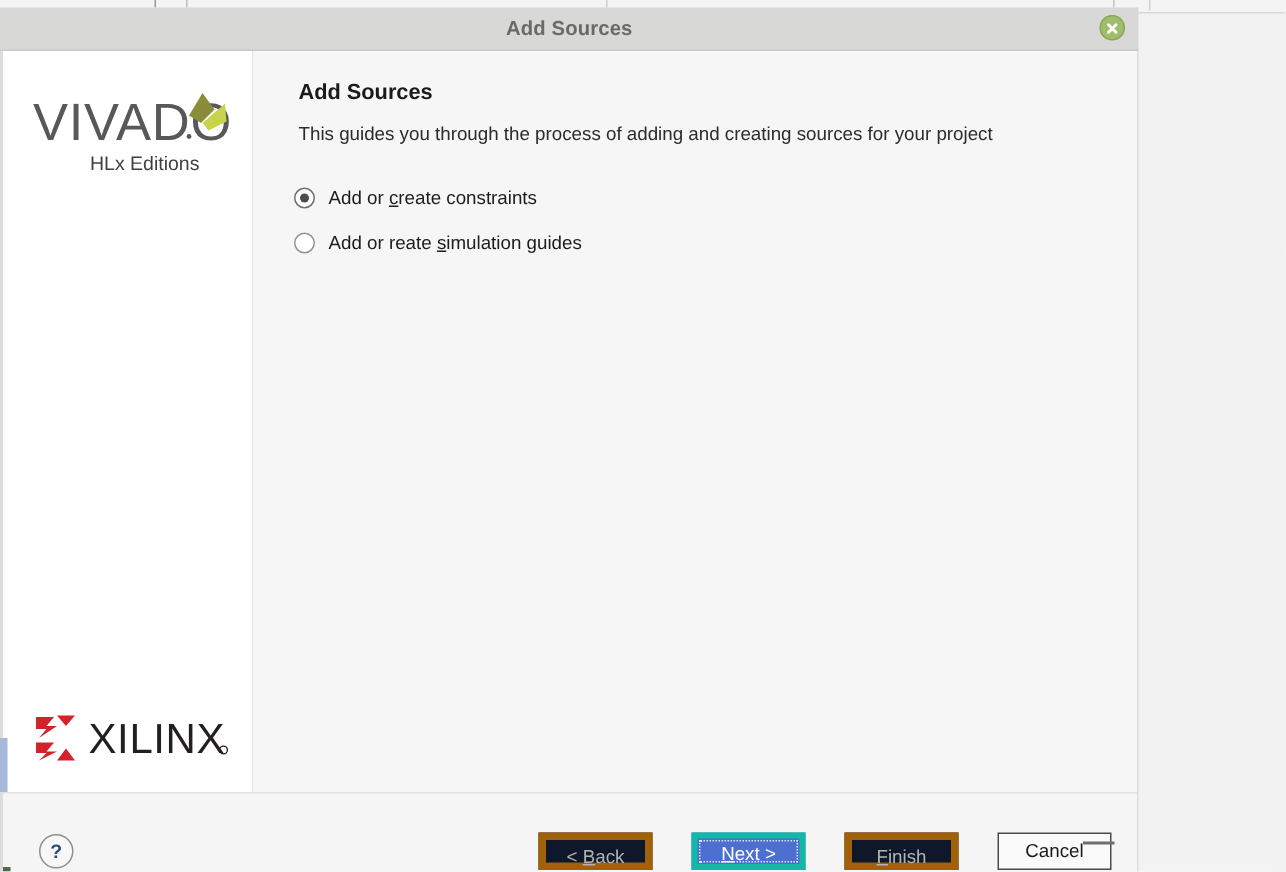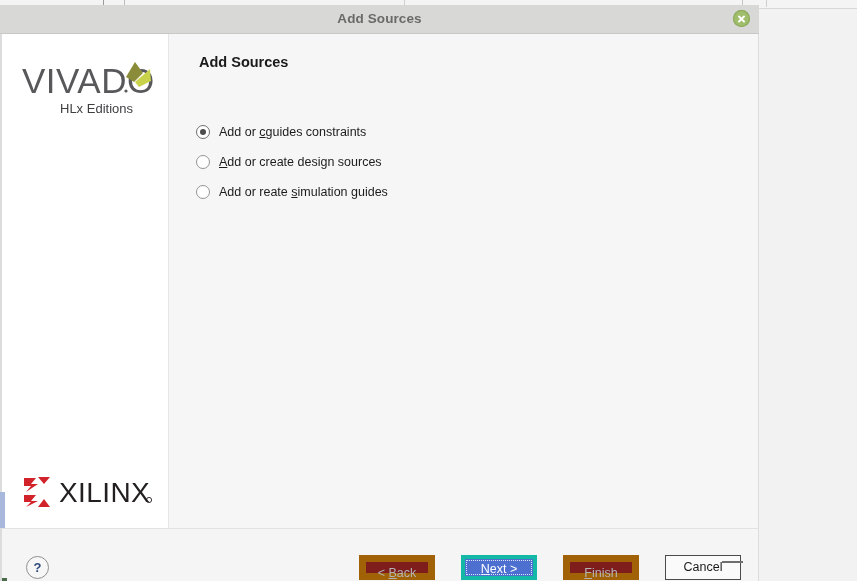--- a/index.html
+++ b/index.html
@@ -209,22 +209,22 @@
     display: flex;
     gap: 26px;
   }
   .wiz-button {
     width: 76px;
     height: 25px;
     font-size: 12.5px;
     line-height: 23px;
     text-align: center;
     box-sizing: border-box;
-    background: #7f1d1d;
-    border: 7px solid #a16207;
+    background: #0f172a;
+    border: 5px solid #a16207;
     color: #b4b4b4;
     cursor: default;
     position: relative;
     white-space: nowrap;
   }
   .wiz-button.enabled {
     border: 1px solid #4b4b4b;
     color: #1a1a1a;
     background: #fafafa;
     cursor: pointer;
@@ -305,32 +305,29 @@
           <path d="M2 20 L14 20 L9 26 L16 26 L4 32 L9 27 L2 27 Z"></path>
           <path d="M16 32 L28 32 L22 24 Z"></path>
         </g>
         <text x="37" y="27" font-size="28" fill="#231f20" font-family="Liberation Sans, sans-serif" letter-spacing="0.4">XILINX</text>
         <circle cx="127" cy="25" r="2.6" fill="none" stroke="#231f20" stroke-width="0.9"></circle>
       </svg>
     </div>
 
     <div id="content">
       <div id="page-heading">Add Sources</div>
+      <div id="page-description">This guides you through the process of adding and creating sources for your project</div>
 
       <div id="radio-group">
 
         <div class="radio-row selected">
           <span class="radio-mark"></span>
-          <span class="radio-label"><span>Add or </span><span class="mnemonic">c</span><span>guides constraints</span></span>
+          <span class="radio-label"><span>Add or </span><span class="mnemonic">c</span><span>reate constraints</span></span>
         </div>
 
-        <div class="radio-row">
-          <span class="radio-mark"></span>
-          <span class="radio-label"><span></span><span class="mnemonic">A</span><span>dd or create design sources</span></span>
-        </div>
 
         <div class="radio-row">
           <span class="radio-mark"></span>
           <span class="radio-label"><span>Add or reate </span><span class="mnemonic">s</span><span>imulation guides</span></span>
         </div>
 
       </div>
     </div>
   </div>
 

